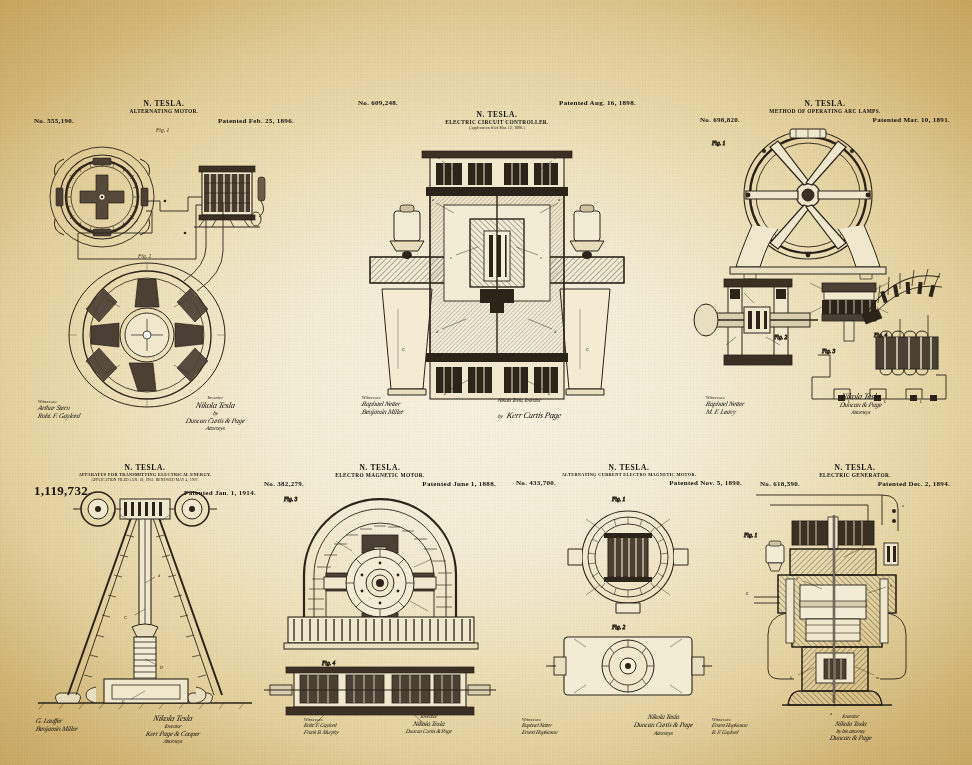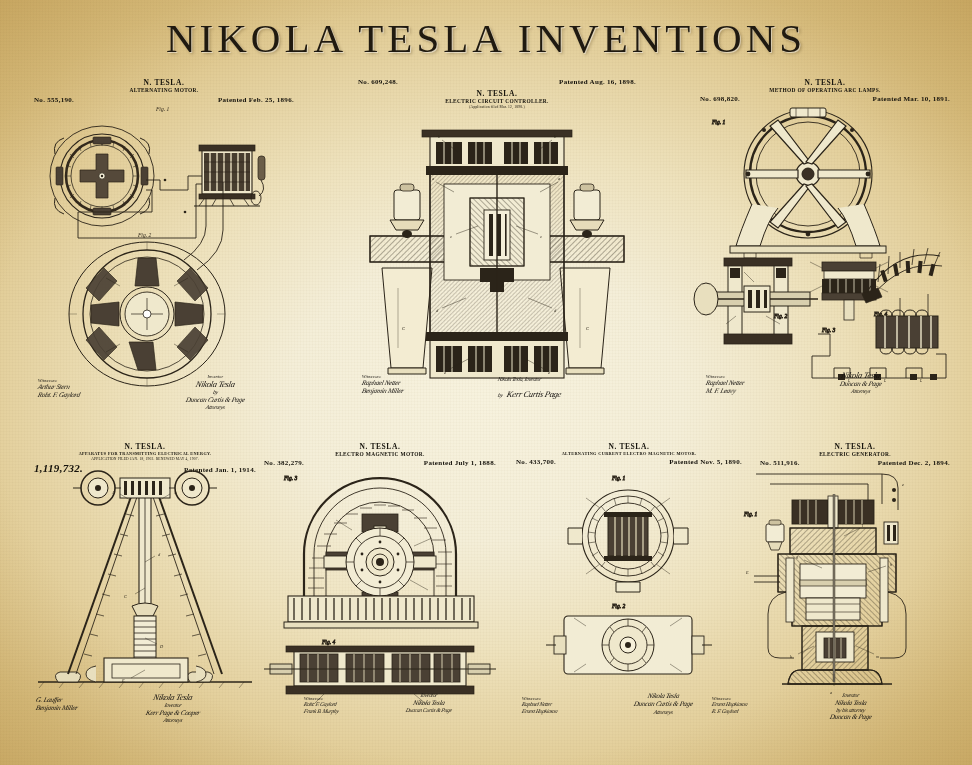--- a/index.html
+++ b/index.html
@@ -29,48 +29,47 @@
   }
 
   #title{
     position:absolute;left:0;top:14px;width:972px;text-align:center;z-index:4;
     font-family:"Liberation Serif",serif;
     font-size:41px;letter-spacing:4px;color:#201a10;
     text-shadow:1px 1px 0 rgba(255,255,255,.45), 2px 2px 3px rgba(60,40,10,.30);
     font-weight:400;
   }
 
-  .panel{position:absolute;z-index:4;}
+  .panel{position:absolute;z-index:4;margin-top:21px;}
   .hdr{color:#15120b;text-align:center;line-height:1.25;}
   .hdr .nm{font-family:"Liberation Serif",serif;font-weight:700;font-size:7.5px;letter-spacing:.6px;}
   .hdr .ti{font-family:"Liberation Serif",serif;font-weight:700;font-size:5.4px;letter-spacing:.35px;}
   .hdr .sub{font-family:"Liberation Serif",serif;font-size:3.6px;letter-spacing:.2px;}
   .numrow{display:flex;justify-content:space-between;align-items:baseline;
     font-family:"Liberation Serif",serif;font-weight:700;font-size:7px;color:#15120b;letter-spacing:.3px;}
-  .numrow.big .pn{font-size:11px;font-style:italic;}
+  .numrow.big .pn{font-size:13px;}
 
   .figlbl{font-family:"Liberation Serif",serif;font-style:italic;font-size:5.5px;color:#2a2318;}
 
   svg{display:block;overflow:visible;}
   .ink{stroke:#2b2419;fill:none;}
   .inkf{fill:#2b2419;}
 
   .sig{position:absolute;z-index:5;font-family:"Liberation Serif",serif;color:#15120f;}
   .sig .lbl{font-size:4.2px;font-style:italic;letter-spacing:.2px;}
   .sig .hand{font-family:"Liberation Serif",serif;font-style:italic;font-size:8.5px;
      letter-spacing:-.3px;transform:skewX(-13deg);display:block;line-height:1.18;white-space:nowrap;}
   .sig .hand.sm{font-size:7px;}
   .sig .hand.xs{font-size:5.6px;}
 </style>
 </head>
 <body>
 
 <div id="poster">
 
-  <div id="title">NIKOLA TESLA INVENTIONS</div>
 
   <div class="panel" style="left:34px;top:78px;width:260px;height:345px;">
     <div class="hdr" style="margin-bottom:2px;">
       <div class="nm">N. TESLA.</div>
       <div class="ti">ALTERNATING MOTOR.</div>
     </div>
     <div class="numrow" style="width:100%;">
       <span class="pn">No. 555,190.</span>
       <span class="pd">Patented Feb. 25, 1896.</span>
     </div>
@@ -689,21 +688,21 @@
     </div>
   </div>
 
   <div class="panel" style="left:264px;top:442px;width:232px;height:300px;">
     <div class="hdr">
       <div class="nm">N. TESLA.</div>
       <div class="ti">ELECTRO MAGNETIC MOTOR.</div>
     </div>
     <div class="numrow" style="width:100%;margin-top:1px;gap:6px;">
       <span class="pn">No. 382,279.</span>
-      <span class="pd">Patented July 1, 1888.</span>
+      <span class="pd">Patented June 1, 1888.</span>
     </div>
 
     <svg width="232" height="240" viewBox="0 0 232 240" style="position:absolute;left:0;top:26px;">
       <g class="ink" stroke-width="0.8">
         <text class="figlbl" x="20" y="12" font-size="5.5" font-style="italic" fill="#2a2318">Fig. 3</text>
 
         <path d="M40 128 V86 a76 76 0 0 1 152 0 V128" fill="none" stroke-width="2.2"></path>
         <path d="M50 128 V86 a66 66 0 0 1 132 0 V128" fill="none" stroke-width="0.9"></path>
         <path d="M62 128 V88 a54 54 0 0 1 108 0 V128" fill="none" stroke-width="0.9"></path>
 
@@ -950,21 +949,21 @@
       <span class="hand xs">Attorneys</span>
     </div>
   </div>
 
   <div class="panel" style="left:760px;top:442px;width:190px;height:300px;">
     <div class="hdr">
       <div class="nm">N. TESLA.</div>
       <div class="ti">ELECTRIC GENERATOR.</div>
     </div>
     <div class="numrow" style="width:100%;margin-top:1px;">
-      <span class="pn">No. 511,916.</span>
+      <span class="pn">No. 618,590.</span>
       <span class="pd">Patented Dec. 2, 1894.</span>
     </div>
 
     <svg width="190" height="240" viewBox="0 0 190 240" style="position:absolute;left:-16px;top:26px;">
       <defs>
         <pattern id="hG" width="4" height="4" patternUnits="userSpaceOnUse" patternTransform="rotate(45)">
           <line x1="0" y1="0" x2="0" y2="4" stroke="#2b2419" stroke-width="0.65"></line>
         </pattern>
         <pattern id="hG2" width="4" height="4" patternUnits="userSpaceOnUse" patternTransform="rotate(-45)">
           <line x1="0" y1="0" x2="0" y2="4" stroke="#2b2419" stroke-width="0.65"></line>

